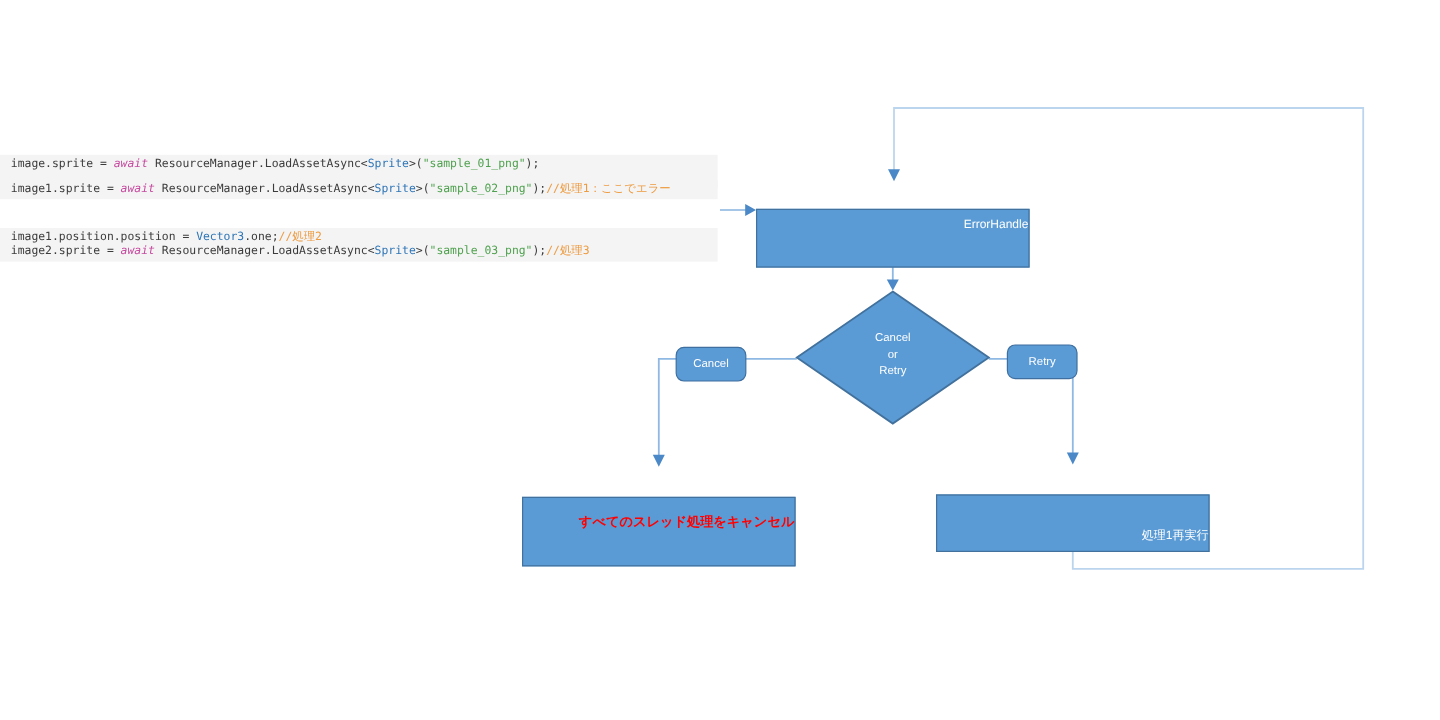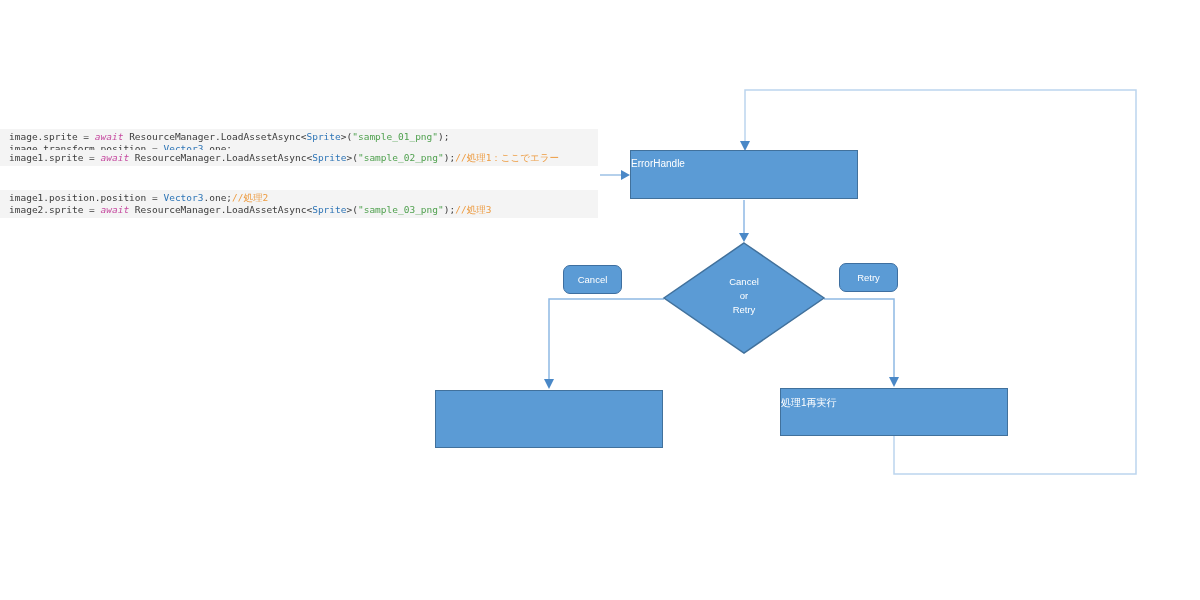--- a/index.html
+++ b/index.html
@@ -11,37 +11,36 @@
   .code-line{font-family:"DejaVu Sans Mono","Liberation Mono",monospace;font-size:9.5px;line-height:12px;
              white-space:pre;padding-left:9px;color:#3b3b3b;}
   .tok-plain{color:#3b3b3b;}
   .tok-keyword{color:#c64ba0;font-style:italic;}
   .tok-type{color:#2e75b6;}
   .tok-string{color:#50a14f;}
   .tok-comment{color:#ed9b40;}
 
   
   .shape{position:absolute;box-sizing:border-box;background:#5b9bd5;border:1.5px solid #41719c;
-         color:#ffffff;text-align:left;}
+         color:#ffffff;text-align:right;margin-top:24px;}
   .process{font-size:10px;}
   .btn{border-radius:7px;border:1px solid #3e6fa0;font-size:9.5px;display:flex;align-items:center;justify-content:center;}
   .diamond-label{position:absolute;color:#ffffff;font-size:9.5px;line-height:14px;text-align:center;
                  white-space:pre-line;}
   .cross{color:#ff0000;font-weight:bold;font-size:11px;}
   .red-line{color:#ff0000;font-weight:bold;font-size:11px;margin-top:4px;}
   svg{position:absolute;left:0;top:0;}
 </style>
 </head>
 <body>
 
 <div id="canvas">
 
   <div class="code-strip" style="top:129px;height:28px;">
       <div class="code-line"><span class="tok tok-plain">image.sprite = </span><span class="tok tok-keyword">await</span><span class="tok tok-plain"> ResourceManager.LoadAssetAsync&lt;</span><span class="tok tok-type">Sprite</span><span class="tok tok-plain">&gt;(</span><span class="tok tok-string">"sample_01_png"</span><span class="tok tok-plain">);</span></div>
-      <div class="code-line"><span class="tok tok-plain">image.transform.position = </span><span class="tok tok-type">Vector3</span><span class="tok tok-plain">.one;</span></div>
     </div>
   <div class="code-strip" style="top:150px;height:16px;">
       <div class="code-line"><span class="tok tok-plain">image1.sprite = </span><span class="tok tok-keyword">await</span><span class="tok tok-plain"> ResourceManager.LoadAssetAsync&lt;</span><span class="tok tok-type">Sprite</span><span class="tok tok-plain">&gt;(</span><span class="tok tok-string">"sample_02_png"</span><span class="tok tok-plain">);</span><span class="tok tok-comment">//処理1：ここでエラー</span></div>
     </div>
   <div class="code-strip" style="top:190px;height:28px;">
       <div class="code-line"><span class="tok tok-plain">image1.position.position = </span><span class="tok tok-type">Vector3</span><span class="tok tok-plain">.one;</span><span class="tok tok-comment">//処理2</span></div>
       <div class="code-line"><span class="tok tok-plain">image2.sprite = </span><span class="tok tok-keyword">await</span><span class="tok tok-plain"> ResourceManager.LoadAssetAsync&lt;</span><span class="tok tok-type">Sprite</span><span class="tok tok-plain">&gt;(</span><span class="tok tok-string">"sample_03_png"</span><span class="tok tok-plain">);</span><span class="tok tok-comment">//処理3</span></div>
     </div>
 
   <svg width="1200" height="600" viewBox="0 0 1200 600">
@@ -73,19 +72,20 @@
 Retry</div>
 
   <div class="shape btn" style="left:563px;top:265px;width:59px;height:29px;">
     <span>Cancel</span>
   </div>
   <div class="shape btn" style="left:839px;top:263px;width:59px;height:29px;">
     <span>Retry</span>
   </div>
 
   <div class="shape" style="left:435px;top:390px;width:228px;height:58px;padding-top:8px;font-size:10px;">
+    <div class="red-line">すべてのスレッド処理をキャンセル</div>
   </div>
 
-  <div class="shape" style="left:780px;top:388px;width:228px;height:48px;padding-top:7px;font-size:10px;">
+  <div class="shape" style="left:780px;top:388px;width:228px;height:48px;padding-top:26px;font-size:10px;">
     <span>処理1再実行</span>
   </div>
 
 </div>
 
 </body></html>

